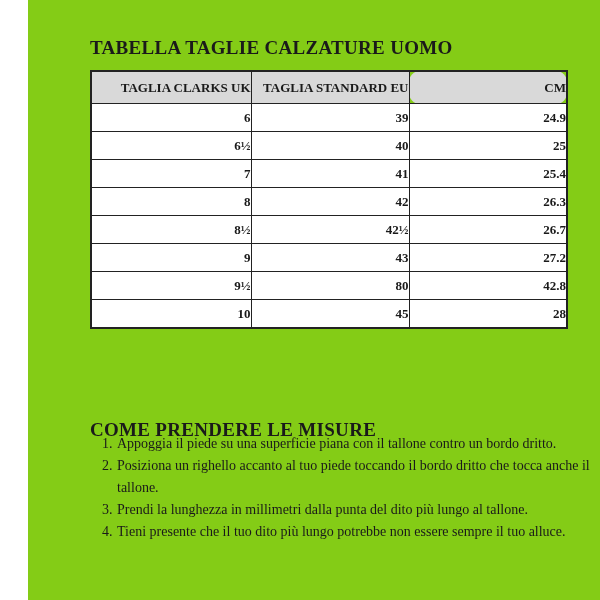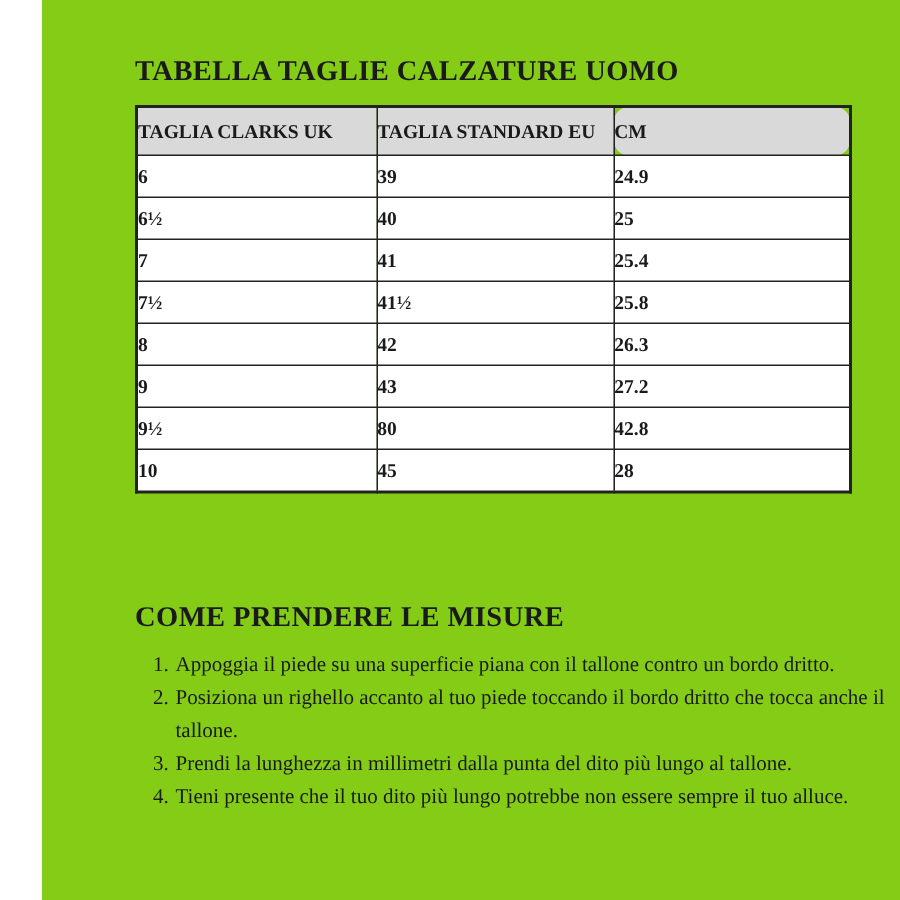--- a/index.html
+++ b/index.html
@@ -21,34 +21,34 @@
     position: absolute;
     left: 62px;
     margin: 0;
     font-size: 19px;
     font-weight: 700;
     letter-spacing: 0.3px;
     white-space: nowrap;
     color: #1a1a1a;
   }
   #table-title { top: 37px; }
-  #instructions-title { top: 401px; }
+  #instructions-title { top: 419px; }
 
   .size-table {
     position: absolute;
     left: 62px;
     top: 70px;
     width: 476px;
     border-collapse: collapse;
     table-layout: fixed;
   }
   .size-table th,
   .size-table td {
     border: 1px solid #222222;
-    text-align: left;
+    text-align: right;
     vertical-align: middle;
     font-weight: 700;
     font-size: 13px;
     padding: 0;
     color: #1a1a1a;
   }
   .size-table { border: 2px solid #222222; }
   .size-table th { height: 31px; }
   .size-table td { height: 27px; background: #ffffff; }
 
@@ -97,28 +97,28 @@
           <td>6½</td>
           <td>40</td>
           <td>25</td>
         </tr>
         <tr>
           <td>7</td>
           <td>41</td>
           <td>25.4</td>
         </tr>
         <tr>
-          <td>7½</td>
-          <td>41½</td>
-          <td>25.8</td>
-        </tr>
-        <tr>
           <td>8</td>
           <td>42</td>
           <td>26.3</td>
+        </tr>
+        <tr>
+          <td>8½</td>
+          <td>42½</td>
+          <td>26.7</td>
         </tr>
         <tr>
           <td>9</td>
           <td>43</td>
           <td>27.2</td>
         </tr>
         <tr>
           <td>9½</td>
           <td>80</td>
           <td>42.8</td>

